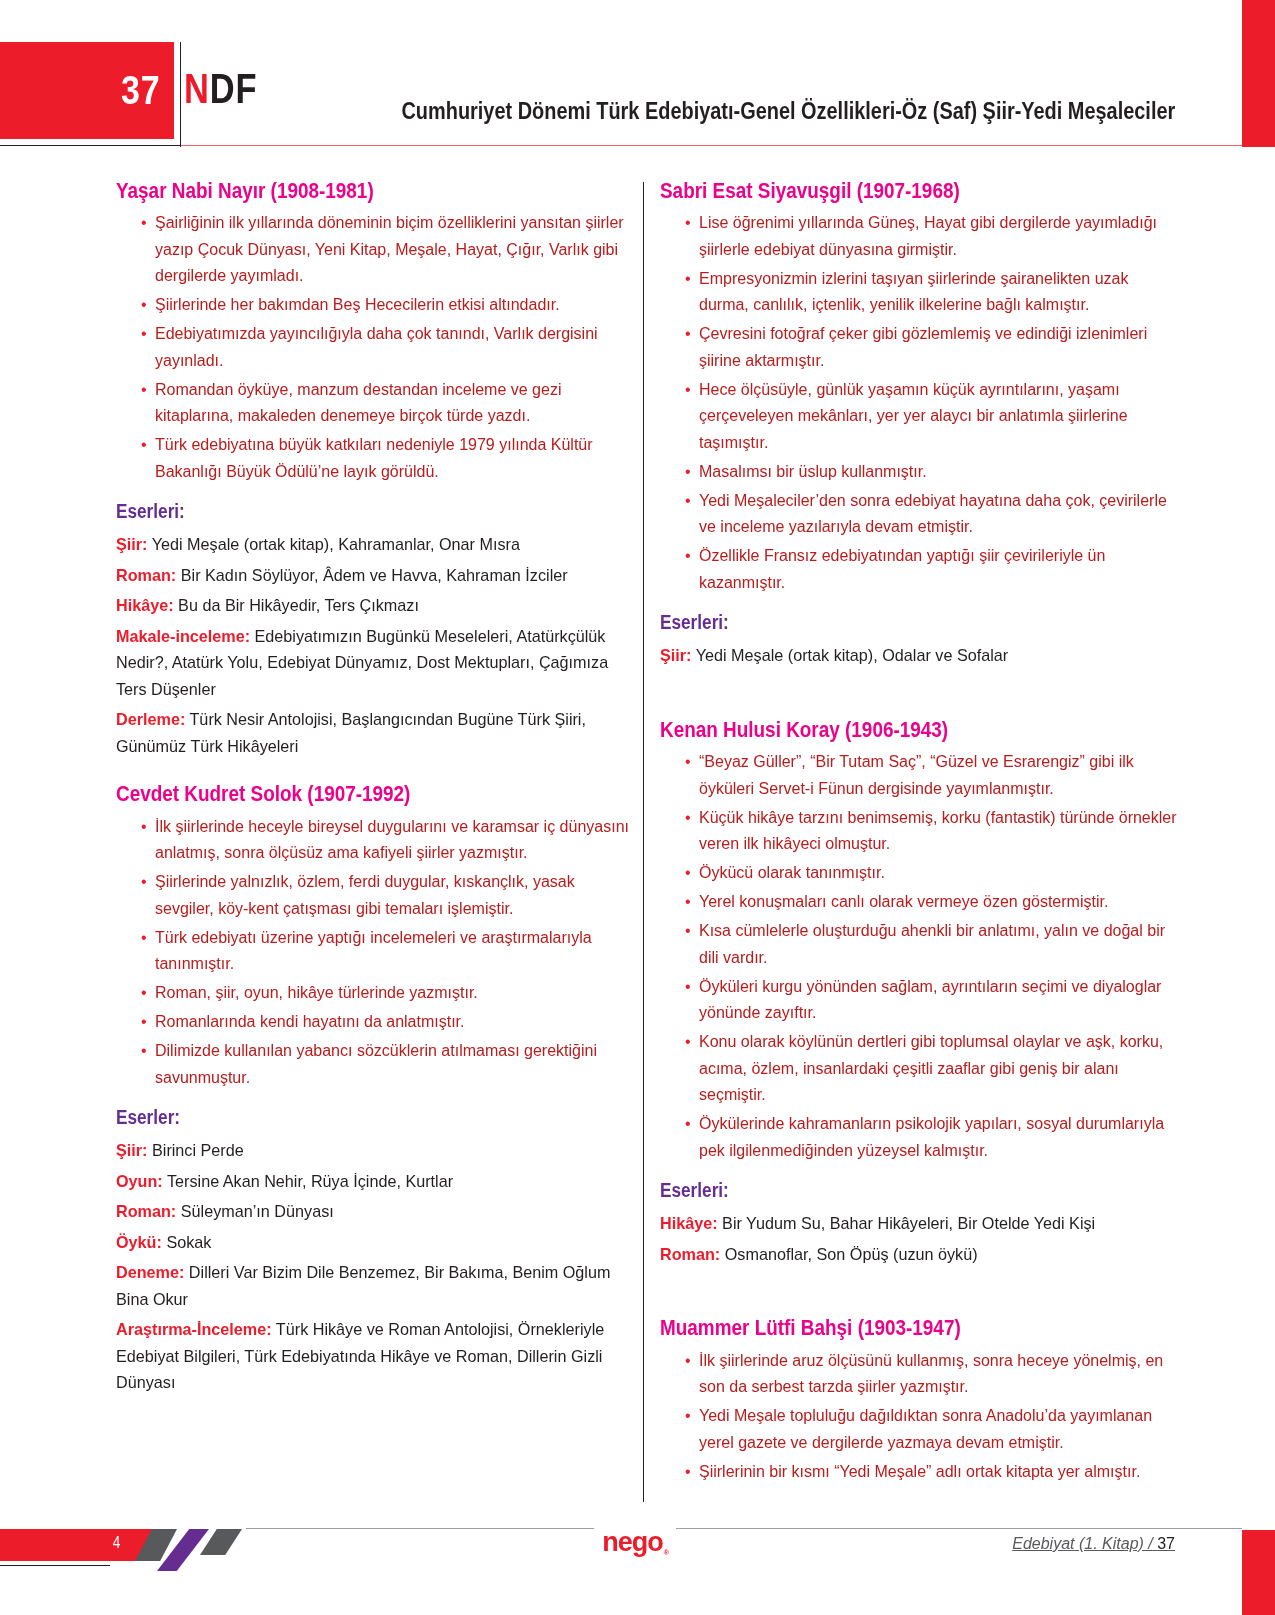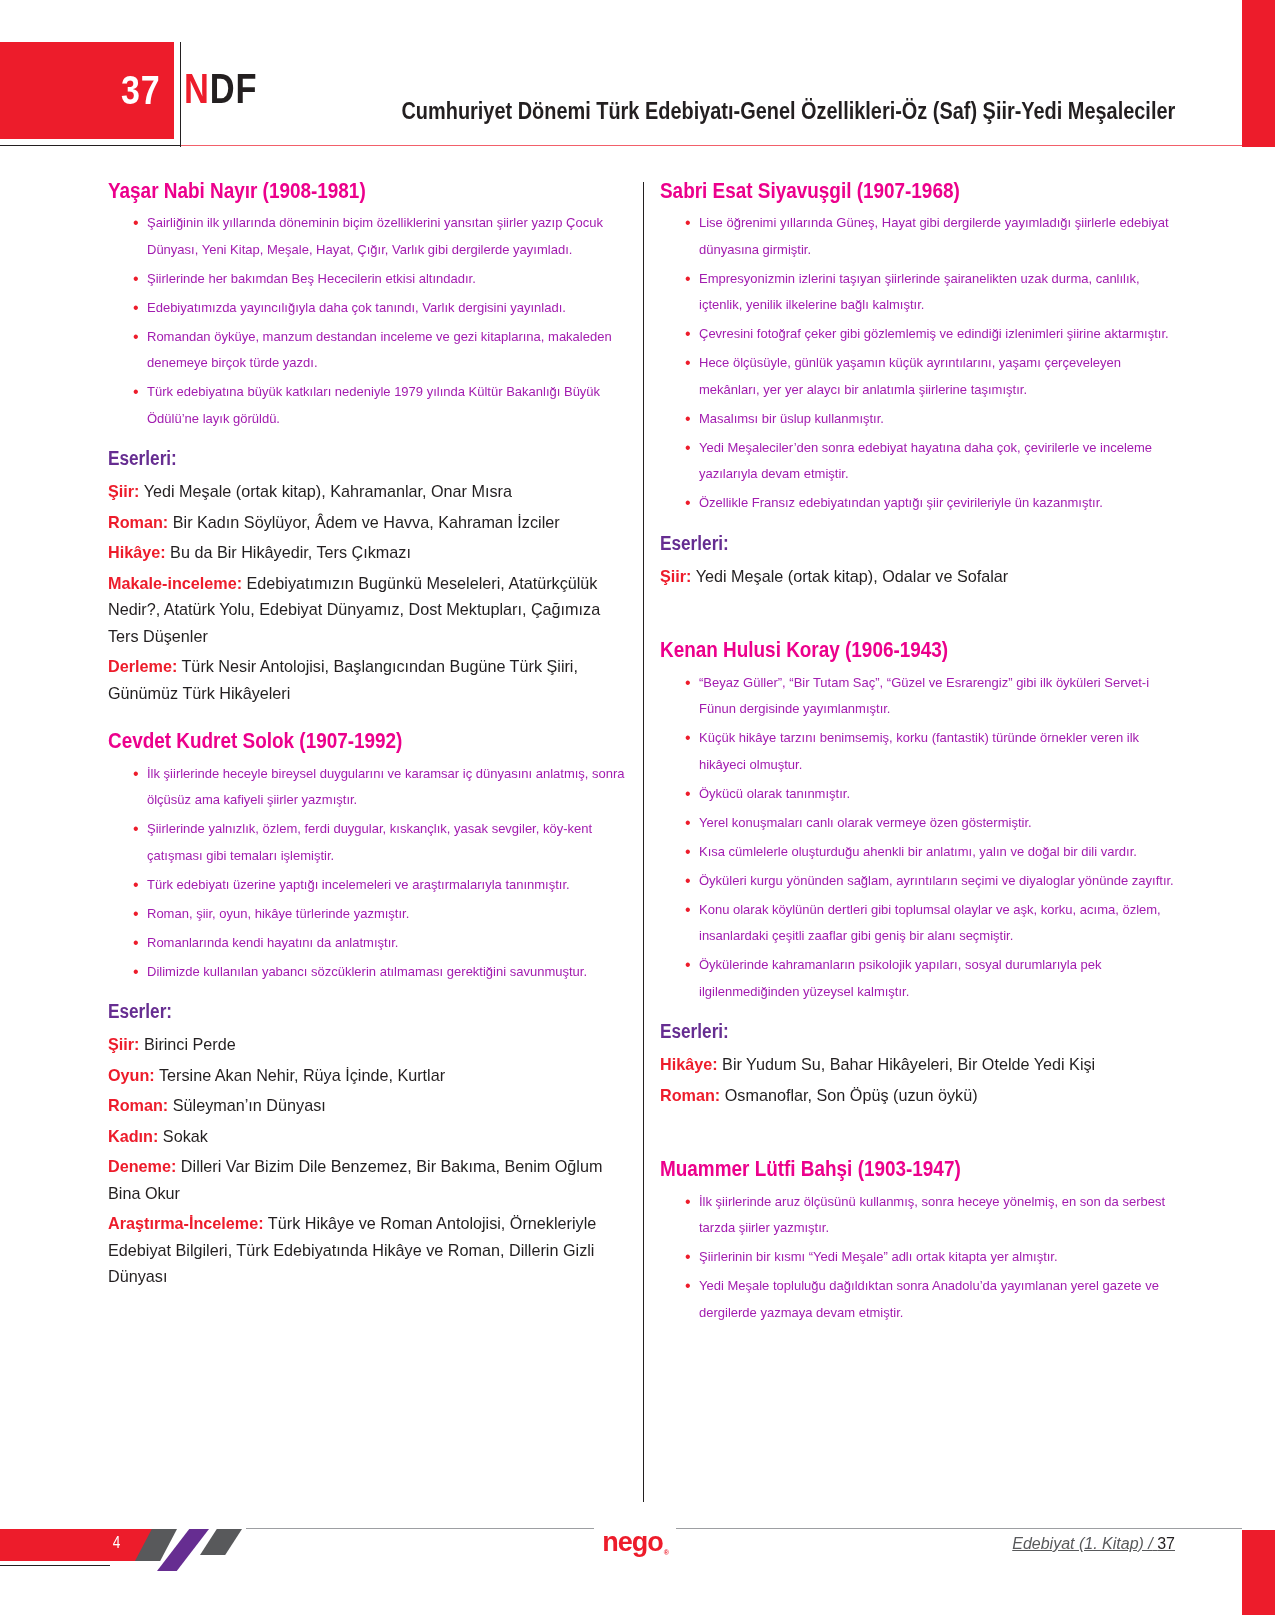--- a/index.html
+++ b/index.html
@@ -17,26 +17,26 @@
   .logo-ndf .df { color: #231f20; }
   .page-title { position: absolute; right: 100px; top: 99px; font: bold 24px/1 "Liberation Sans", sans-serif; color: #231f20; transform: scaleX(0.83); transform-origin: right; white-space: nowrap; }
   .edge-top { position: absolute; left: 1242px; top: 0; width: 33px; height: 147px; background: #ed1c2b; }
   .edge-bottom { position: absolute; left: 1242px; top: 1530px; width: 33px; height: 85px; background: #ed1c2b; }
 
   
   .col-divider { position: absolute; left: 643px; top: 182px; width: 1px; height: 1320px; background: #231f20; }
 
   
   .col { position: absolute; top: 178px; }
-  .col-left { left: 108px; width: 518px; }
+  .col-left { left: 116px; width: 518px; }
   .col-right { left: 660px; width: 520px; }
 
   .author { font: bold 22px/1.2 "Liberation Sans", sans-serif; color: #ec008c; transform: scaleX(0.86); transform-origin: left; white-space: nowrap; margin-bottom: 6px; }
   ul.bul { list-style: none; padding-left: 25px; }
-  ul.bul li { position: relative; padding-left: 14px; font-size: 13px; line-height: 26.5px; margin-bottom: 2.5px; color: #a21caf; }
+  ul.bul li { position: relative; padding-left: 14px; font-size: 16px; line-height: 26.5px; margin-bottom: 2.5px; color: #b91c1c; }
   ul.bul li::before { content: "•"; position: absolute; left: 0; top: 0; color: #ed1c2b; font-size: 16px; }
   .works-h { font: bold 20px/1.2 "Liberation Sans", sans-serif; color: #662d91; transform: scaleX(0.86); transform-origin: left; margin: 14px 0 8px; }
   .work { font-size: 16.2px; line-height: 26.5px; margin-bottom: 4px; color: #231f20; }
   .work .k { font-weight: bold; color: #ed1c2b; }
 
   .gap-l { height: 18px; }
   .gap-r { height: 44px; }
 
   
   .ft-red { position: absolute; left: 0; top: 1529px; width: 160px; height: 32px; background: #ed1c2b; clip-path: polygon(0 0, 100% 0, 86% 100%, 0 100%); }
@@ -94,21 +94,21 @@
       <li>Şiirlerinde yalnızlık, özlem, ferdi duygular, kıskançlık, yasak sevgiler, köy-kent çatışması gibi temaları işlemiştir.</li>
       <li>Türk edebiyatı üzerine yaptığı incelemeleri ve araştırmalarıyla tanınmıştır.</li>
       <li>Roman, şiir, oyun, hikâye türlerinde yazmıştır.</li>
       <li>Romanlarında kendi hayatını da anlatmıştır.</li>
       <li>Dilimizde kullanılan yabancı sözcüklerin atılmaması gerektiğini savunmuştur.</li>
     </ul>
     <h3 class="works-h">Eserler:</h3>
     <p class="work"><span class="k">Şiir:</span><span> Birinci Perde</span></p>
     <p class="work"><span class="k">Oyun:</span><span> Tersine Akan Nehir, Rüya İçinde, Kurtlar</span></p>
     <p class="work"><span class="k">Roman:</span><span> Süleyman’ın Dünyası</span></p>
-    <p class="work"><span class="k">Kadın:</span><span> Sokak</span></p>
+    <p class="work"><span class="k">Öykü:</span><span> Sokak</span></p>
     <p class="work"><span class="k">Deneme:</span><span> Dilleri Var Bizim Dile Benzemez, Bir Bakıma, Benim Oğlum Bina Okur</span></p>
     <p class="work"><span class="k">Araştırma-İnceleme:</span><span> Türk Hikâye ve Roman Antolojisi, Örnekleriyle Edebiyat Bilgileri, Türk Edebiyatında Hikâye ve Roman, Dillerin Gizli Dünyası</span></p>
   </section>
 </div>
 
 <div class="col col-right">
   <section>
     <h2 class="author">Sabri Esat Siyavuşgil (1907-1968)</h2>
     <ul class="bul">
       <li>Lise öğrenimi yıllarında Güneş, Hayat gibi dergilerde yayımladığı şiirlerle edebiyat dünyasına girmiştir.</li>
@@ -137,22 +137,22 @@
     </ul>
     <h3 class="works-h">Eserleri:</h3>
     <p class="work"><span class="k">Hikâye:</span><span> Bir Yudum Su, Bahar Hikâyeleri, Bir Otelde Yedi Kişi</span></p>
     <p class="work"><span class="k">Roman:</span><span> Osmanoflar, Son Öpüş (uzun öykü)</span></p>
   </section>
   <div class="gap-r"></div>
   <section>
     <h2 class="author">Muammer Lütfi Bahşi (1903-1947)</h2>
     <ul class="bul">
       <li>İlk şiirlerinde aruz ölçüsünü kullanmış, sonra heceye yönelmiş, en son da serbest tarzda şiirler yazmıştır.</li>
+      <li>Yedi Meşale topluluğu dağıldıktan sonra Anadolu’da yayımlanan yerel gazete ve dergilerde yazmaya devam etmiştir.</li>
       <li>Şiirlerinin bir kısmı “Yedi Meşale” adlı ortak kitapta yer almıştır.</li>
-      <li>Yedi Meşale topluluğu dağıldıktan sonra Anadolu’da yayımlanan yerel gazete ve dergilerde yazmaya devam etmiştir.</li>
     </ul>
   </section>
 </div>
 
 <div class="ft-red"></div>
 <span class="ft-num">4</span>
 <div class="ft-line1"></div>
 <div class="ft-p1"></div>
 <div class="ft-p2"></div>
 <div class="ft-p3"></div>

